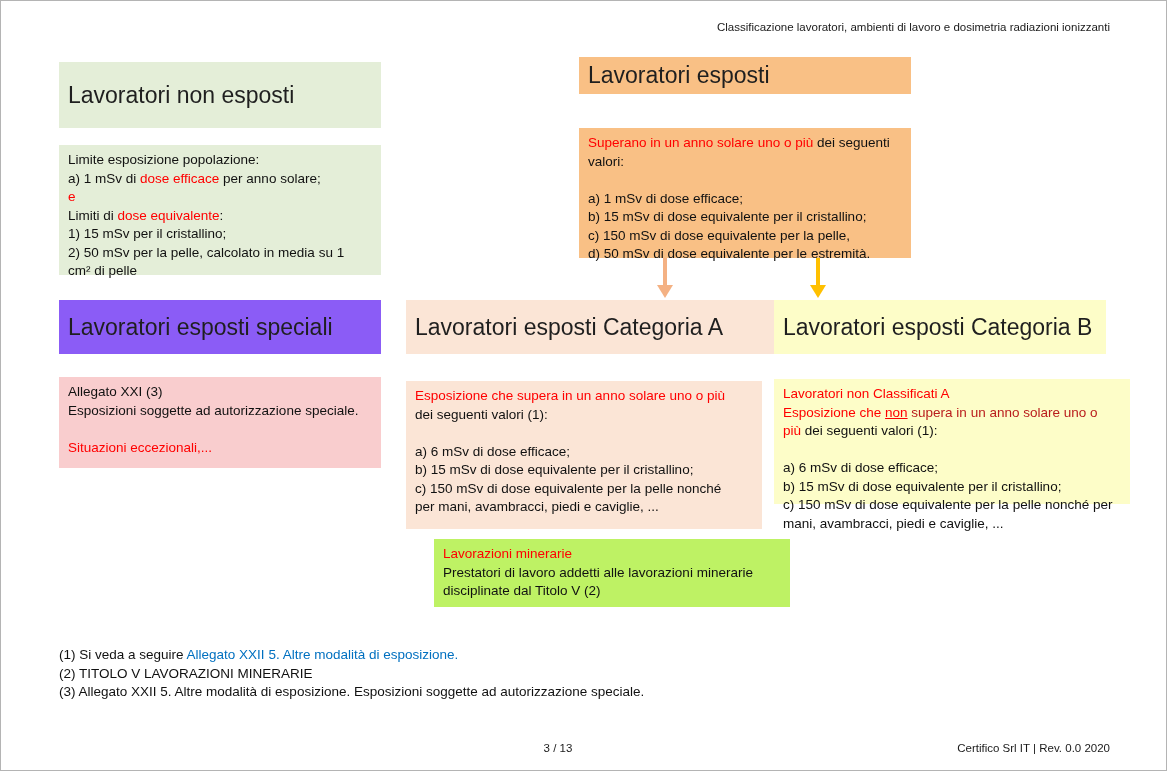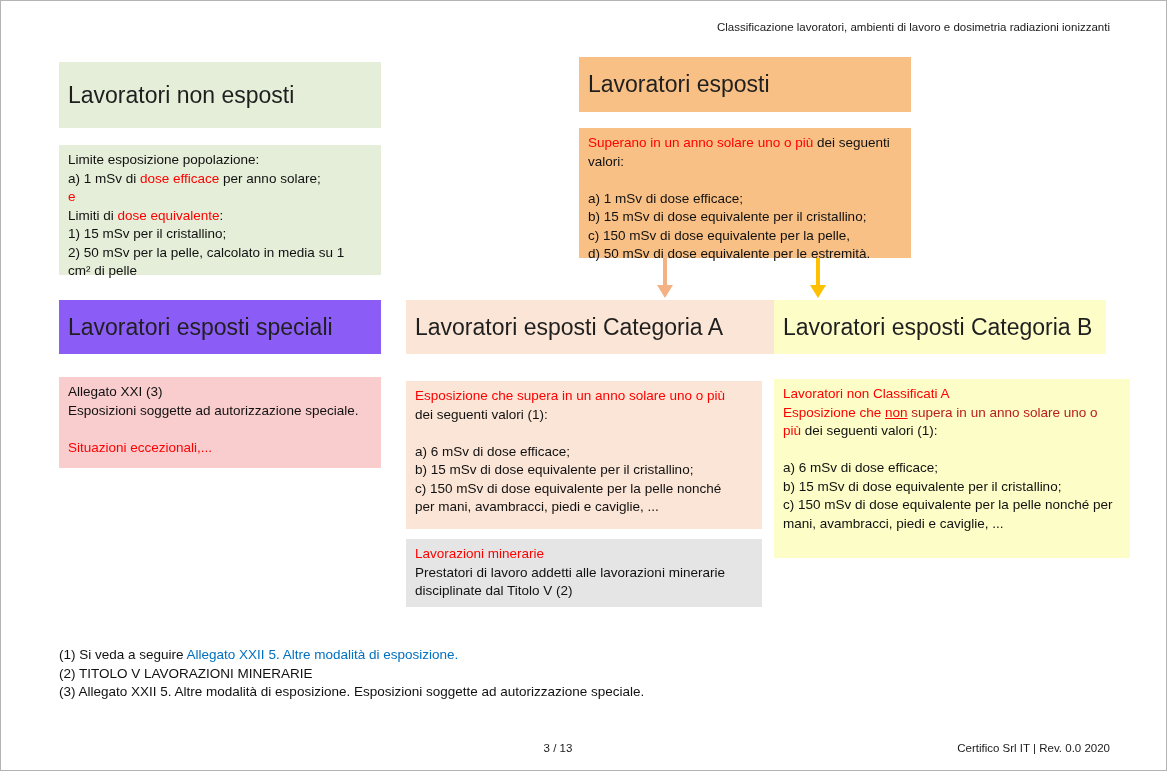--- a/index.html
+++ b/index.html
@@ -42,28 +42,28 @@
     position:absolute;left:527px;top:741px;width:60px;text-align:center;
     font-size:11.5px;color:#1a1a1a;
   }
   .footer-credit{
     position:absolute;right:56px;top:741px;
     font-size:11.5px;color:#1a1a1a;
   }
   
   .pos-ne-title{left:58px;top:61px;width:322px;height:66px;}
   .pos-ne-body{left:58px;top:144px;width:322px;height:130px;}
-  .pos-e-title{left:578px;top:56px;width:332px;height:55px;}
+  .pos-e-title{left:578px;top:56px;width:332px;height:37px;}
   .pos-e-body{left:578px;top:127px;width:332px;height:130px;}
   .pos-sp-title{left:58px;top:299px;width:322px;height:54px;}
   .pos-ca-title{left:405px;top:299px;width:416px;height:54px;}
   .pos-cb-title{left:773px;top:299px;width:332px;height:54px;}
   .pos-sp-body{left:58px;top:376px;width:322px;height:91px;}
   .pos-ca-body{left:405px;top:380px;width:356px;height:148px;}
-  .pos-cb-body{left:773px;top:378px;width:356px;height:179px;}
+  .pos-cb-body{left:773px;top:378px;width:356px;height:125px;}
   .pos-min-body{left:405px;top:538px;width:356px;height:68px;}
   .pos-arrow-a{left:656px;top:257px;}
   .pos-arrow-b{left:809px;top:257px;}
 </style>
 </head>
 <body>
 
 <div class="slide">
 
   <div class="header-title">Classificazione lavoratori, ambienti di lavoro e dosimetria radiazioni ionizzanti</div>
@@ -133,21 +133,21 @@
       <div class="rt-line"><span style="color: rgb(255, 0, 0);">Lavoratori non Classificati A</span></div>
       <div class="rt-line"><span style="color: rgb(255, 0, 0);">Esposizione che </span><span style="color: rgb(255, 0, 0); text-decoration: underline;">non</span><span style="color: #b91c1c;"> supera in un anno solare uno o</span></div>
       <div class="rt-line"><span style="color: rgb(255, 0, 0);">più</span><span> dei seguenti valori (1):</span></div>
       <div class="rt-line">&nbsp;</div>
       <div class="rt-line"><span>a) 6 mSv di dose efficace;</span></div>
       <div class="rt-line"><span>b) 15 mSv di dose equivalente per il cristallino;</span></div>
       <div class="rt-line"><span>c) 150 mSv di dose equivalente per la pelle nonché per</span></div>
       <div class="rt-line"><span>mani, avambracci, piedi e caviglie, ...</span></div>
     </div>
 
-  <div class="body-box pos-min-body" style="background-color: #e5e5e5;">
+  <div class="body-box pos-min-body" style="background-color: #bef264; margin-left: 28px;">
       <div class="rt-line"><span style="color: rgb(255, 0, 0);">Lavorazioni minerarie</span></div>
       <div class="rt-line"><span>Prestatori di lavoro addetti alle lavorazioni minerarie</span></div>
       <div class="rt-line"><span>disciplinate dal Titolo V (2)</span></div>
     </div>
 
   <div class="footnotes">
       <div class="rt-line"><span>(1) Si veda a seguire </span><a style="color: rgb(0, 112, 192);">Allegato XXII 5. Altre modalità di esposizione.</a></div>
       <div class="rt-line"><span>(2) TITOLO V LAVORAZIONI MINERARIE</span></div>
       <div class="rt-line"><span>(3) Allegato XXII 5. Altre modalità di esposizione. Esposizioni soggette ad autorizzazione speciale.</span></div>
     </div>

